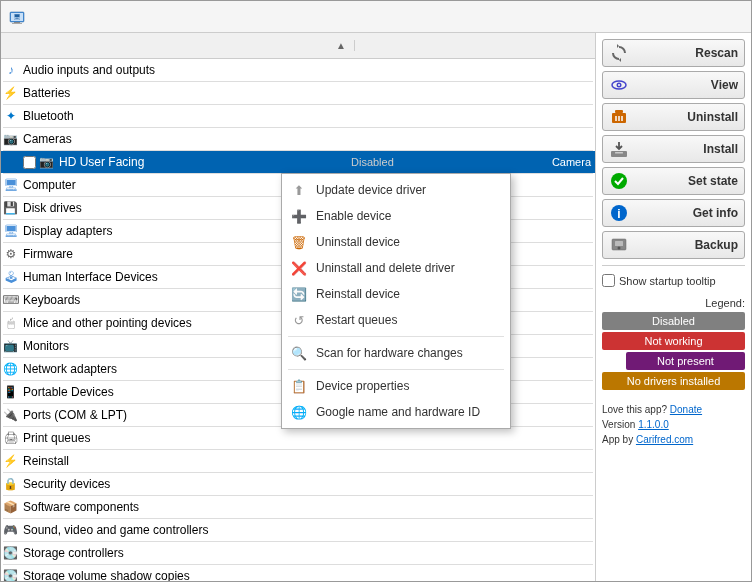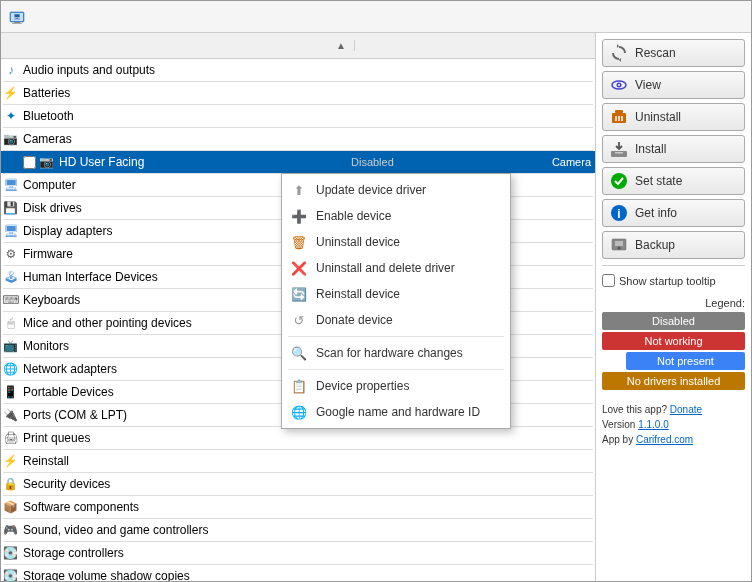--- a/index.html
+++ b/index.html
@@ -172,21 +172,22 @@
     .action-btn .btn-icon {
       width: 20px;
       height: 20px;
       display: flex;
       align-items: center;
       justify-content: center;
       flex-shrink: 0;
     }
     .action-btn .btn-label {
       flex: 1;
-      text-align: left;
+      text-align: right;
+      font-weight: bold;
     }
     .separator {
       height: 1px;
       background: #ccc;
       margin: 2px 0;
     }
     .checkbox-row {
       display: flex;
       align-items: center;
       gap: 4px;
@@ -505,21 +506,21 @@
           <div class="ctx-item">
       <span class="ctx-icon" style="color:#cc0000">❌</span>
       <span>Uninstall and delete driver</span>
     </div>
           <div class="ctx-item">
       <span class="ctx-icon" style="color:#cc6600">🔄</span>
       <span>Reinstall device</span>
     </div>
           <div class="ctx-item">
       <span class="ctx-icon" style="color:#999">↺</span>
-      <span>Donate device</span>
+      <span>Restart queues</span>
     </div>
           <div class="ctx-separator"></div>
           <div class="ctx-item">
       <span class="ctx-icon" style="color:#999">🔍</span>
       <span>Scan for hardware changes</span>
     </div>
           <div class="ctx-separator"></div>
           <div class="ctx-item">
       <span class="ctx-icon" style="color:#666">📋</span>
       <span>Device properties</span>
@@ -605,21 +606,21 @@
   </button>
         <div class="separator"></div>
         <div class="checkbox-row">
   <input type="checkbox" style="">
   <span>Show startup tooltip</span>
 </div>
         <div class="legend-section">
           <div class="legend-title">Legend:</div>
           <div class="legend-item" style="background: rgb(128, 128, 128);">Disabled</div>
           <div class="legend-item" style="background: rgb(204, 51, 51);">Not working</div>
-          <div class="legend-item" style="background: #3b82f6; margin-left: 24px;">Not present</div>
+          <div class="legend-item" style="background: #701a75; margin-left: 24px;">Not present</div>
           <div class="legend-item" style="background: rgb(187, 119, 0);">No drivers installed</div>
         </div>
         <div class="love-text">
   Love this app? <a href="#">Donate</a><br>
   Version <a href="#">1.1.0.0</a><br>
   App by <a href="#">Carifred.com</a>
 </div>
       </div>
   </div>
 </div>

